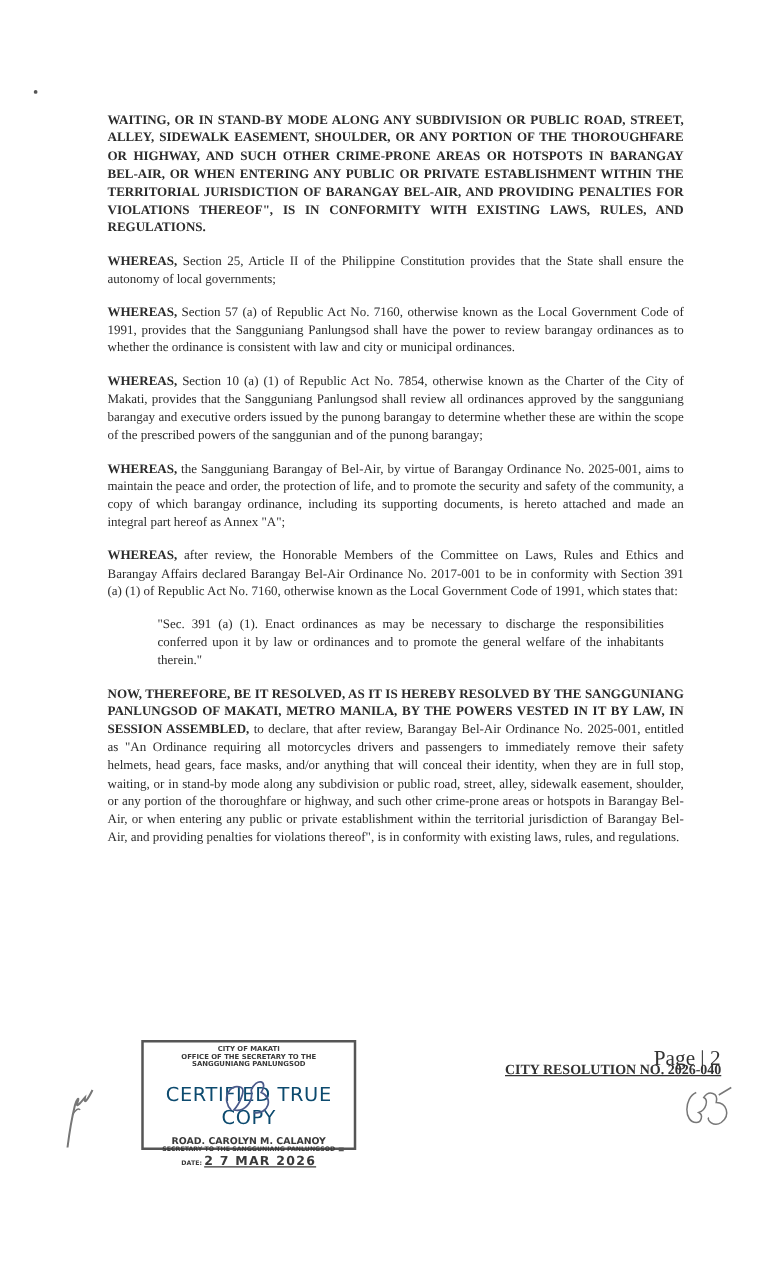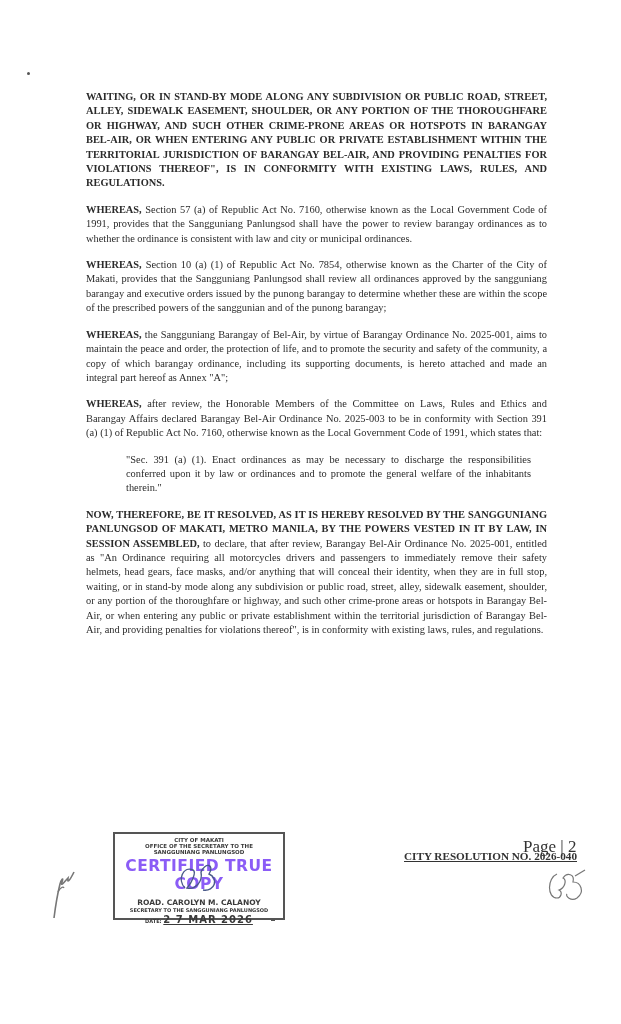--- a/index.html
+++ b/index.html
@@ -18,49 +18,50 @@
   .quote { margin:0 0 12px 0 !important; padding-left:40px; padding-right:16px; }
   .stray-dot { position:absolute; left:27px; top:72px; width:3px; height:3px; background:#555; border-radius:50%; }
   .stamp {
     position:absolute; left:113px; top:832px; width:172px; height:88px;
     border:2px solid #555; box-sizing:border-box; text-align:center;
     font-family:"DejaVu Sans", sans-serif; color:#3a3a3a;
   }
   .stamp .l1 { font-size:5.5px; margin-top:3px; font-weight:bold; }
   .stamp .l2 { font-size:5.5px; font-weight:bold; }
   .stamp .l3 { font-size:5.5px; font-weight:bold; }
-  .stamp .big { font-size:15.5px; font-weight:bold; letter-spacing:0.5px; margin-top:2px; color:#8b5cf6; }
+  .stamp .big { font-size:15.5px; font-weight:normal; letter-spacing:0.5px; margin-top:12px; color:#0c4a6e; }
   .stamp .name { font-size:7.5px; font-weight:bold; margin-top:5px; }
   .stamp .sec { font-size:5px; font-weight:bold; }
   .stamp .date { font-size:5px; font-weight:bold; margin-top:1px; }
   .stamp .date .dv { font-size:10px; text-decoration:underline; letter-spacing:1px; }
   .stamp-sig { position:absolute; left:175px; top:858px; }
   .page-num { position:absolute; left:523px; top:837px; font-size:17px; font-family:"Liberation Serif", serif; color:#333; }
   .resno { position:absolute; left:404px; top:850px; font-size:11.2px; font-weight:bold; text-decoration:underline; font-family:"Liberation Serif", serif; color:#333; }
   .sig-right { position:absolute; left:545px; top:868px; }
   .sig-left { position:absolute; left:40px; top:862px; }
   .mark { position:absolute; left:271px; top:918px; width:4px; height:3px; background:#555; }
 </style>
 </head>
 <body>
 
 <div class="page">
   <div class="stray-dot"></div>
 
   <div class="body-text">
     <p class="caps">WAITING, OR IN STAND-BY MODE ALONG ANY SUBDIVISION OR PUBLIC ROAD, STREET, ALLEY, SIDEWALK EASEMENT, SHOULDER, OR ANY PORTION OF THE THOROUGHFARE OR HIGHWAY, AND SUCH OTHER CRIME-PRONE AREAS OR HOTSPOTS IN BARANGAY BEL-AIR, OR WHEN ENTERING ANY PUBLIC OR PRIVATE ESTABLISHMENT WITHIN THE TERRITORIAL JURISDICTION OF BARANGAY BEL-AIR, AND PROVIDING PENALTIES FOR VIOLATIONS THEREOF", IS IN CONFORMITY WITH EXISTING LAWS, RULES, AND REGULATIONS.</p>
 
+    <p><b>WHEREAS,</b><span> Section 25, Article II of the Philippine Constitution provides that the State shall ensure the autonomy of local governments;</span></p>
 
     <p><b>WHEREAS,</b><span> Section 57 (a) of Republic Act No. 7160, otherwise known as the Local Government Code of 1991, provides that the Sangguniang Panlungsod shall have the power to review barangay ordinances as to whether the ordinance is consistent with law and city or municipal ordinances.</span></p>
 
     <p><b>WHEREAS,</b><span> Section 10 (a) (1) of Republic Act No. 7854, otherwise known as the Charter of the City of Makati, provides that the Sangguniang Panlungsod shall review all ordinances approved by the sangguniang barangay and executive orders issued by the punong barangay to determine whether these are within the scope of the prescribed powers of the sanggunian and of the punong barangay;</span></p>
 
     <p><b>WHEREAS,</b><span> the Sangguniang Barangay of Bel-Air, by virtue of Barangay Ordinance No. 2025-001, aims to maintain the peace and order, the protection of life, and to promote the security and safety of the community, a copy of which barangay ordinance, including its supporting documents, is hereto attached and made an integral part hereof as Annex "A";</span></p>
 
-    <p><b>WHEREAS,</b><span> after review, the Honorable Members of the Committee on Laws, Rules and Ethics and Barangay Affairs declared Barangay Bel-Air Ordinance No. 2025-003 to be in conformity with Section 391 (a) (1) of Republic Act No. 7160, otherwise known as the Local Government Code of 1991, which states that:</span></p>
+    <p><b>WHEREAS,</b><span> after review, the Honorable Members of the Committee on Laws, Rules and Ethics and Barangay Affairs declared Barangay Bel-Air Ordinance No. 2017-001 to be in conformity with Section 391 (a) (1) of Republic Act No. 7160, otherwise known as the Local Government Code of 1991, which states that:</span></p>
 
     <p class="quote">"Sec. 391 (a) (1). Enact ordinances as may be necessary to discharge the responsibilities conferred upon it by law or ordinances and to promote the general welfare of the inhabitants therein."</p>
 
     <p><b>NOW, THEREFORE, BE IT RESOLVED, AS IT IS HEREBY RESOLVED BY THE SANGGUNIANG PANLUNGSOD OF MAKATI, METRO MANILA, BY THE POWERS VESTED IN IT BY LAW, IN SESSION ASSEMBLED,</b><span> to declare, that after review, Barangay Bel-Air Ordinance No. 2025-001, entitled as "An Ordinance requiring all motorcycles drivers and passengers to immediately remove their safety helmets, head gears, face masks, and/or anything that will conceal their identity, when they are in full stop, waiting, or in stand-by mode along any subdivision or public road, street, alley, sidewalk easement, shoulder, or any portion of the thoroughfare or highway, and such other crime-prone areas or hotspots in Barangay Bel-Air, or when entering any public or private establishment within the territorial jurisdiction of Barangay Bel-Air, and providing penalties for violations thereof", is in conformity with existing laws, rules, and regulations.</span></p>
   </div>
 
   <div class="sig-left">
     <svg width="40" height="60" viewBox="0 0 40 60">
       <path d="M14 56 C16 40 18 30 20 22 C21 18 24 14 22 20 C20 26 26 18 28 16 C27 22 30 18 34 10" fill="none" stroke="#777" stroke-width="1.6"></path>
       <path d="M18 30 C20 26 23 24 24 26" fill="none" stroke="#777" stroke-width="1.3"></path>

